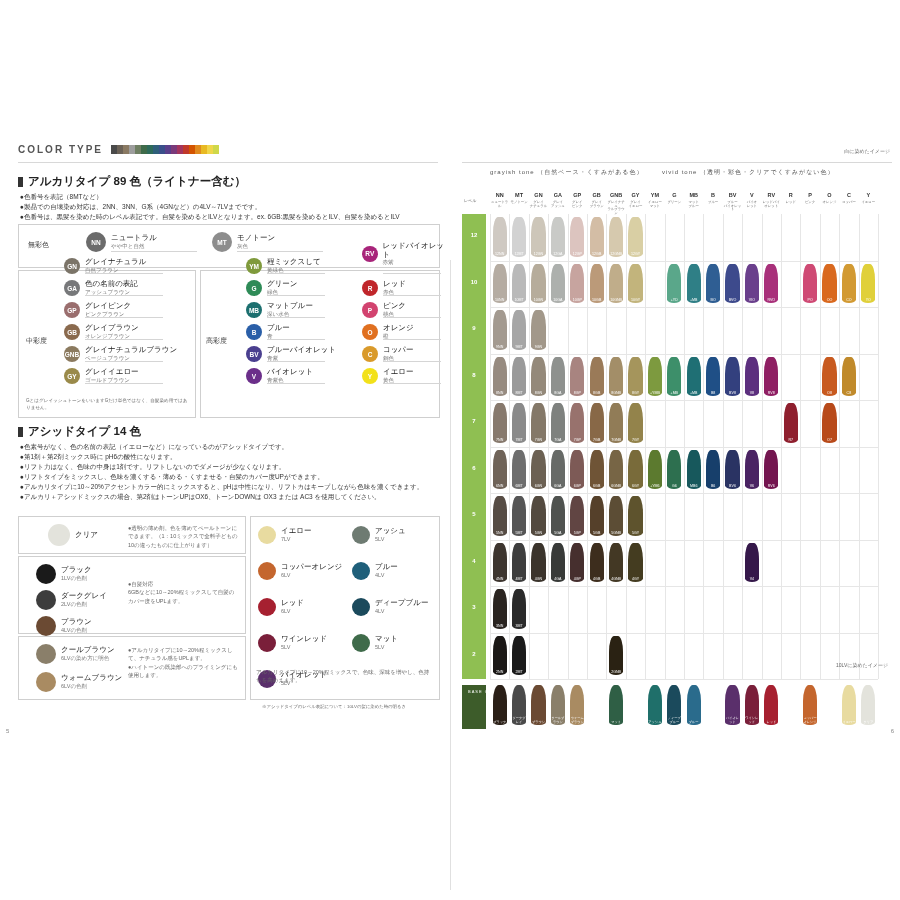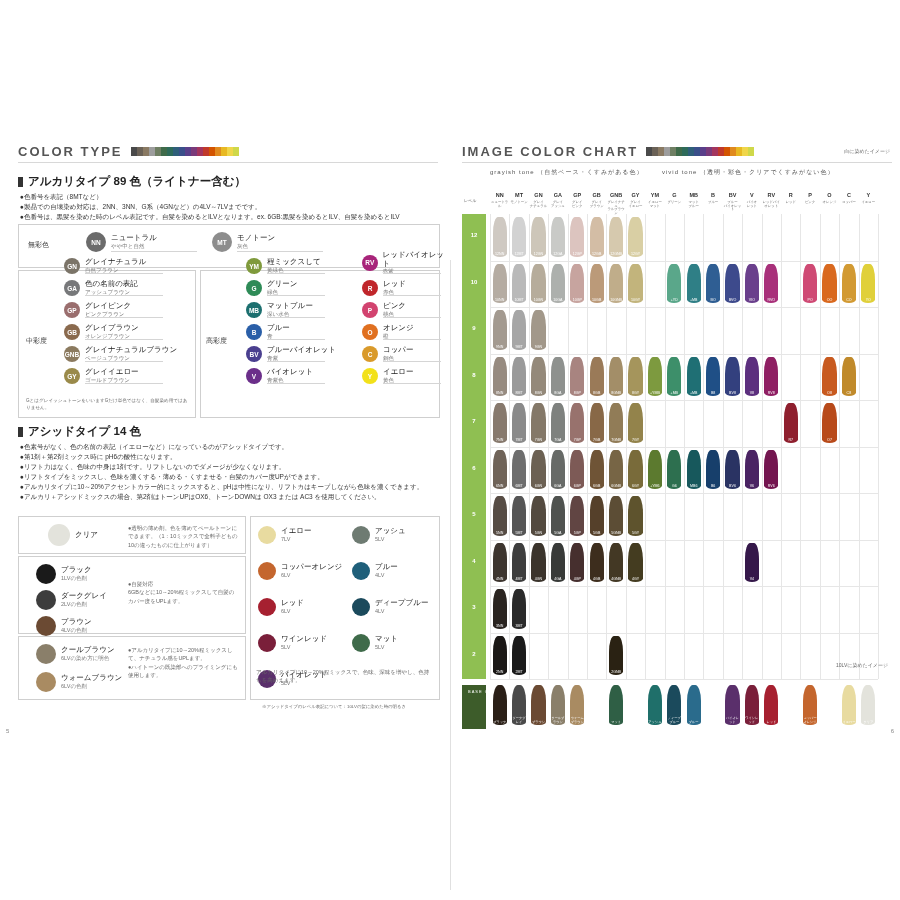--- a/index.html
+++ b/index.html
@@ -3,21 +3,21 @@
 <meta charset="utf-8">
 <style>
   html,body{margin:0;padding:0;background:#ffffff;}
   body{width:900px;height:900px;font-family:"Liberation Sans",sans-serif;color:#333;}
   .page{position:relative;width:900px;height:900px;background:#fff;}
   .spread{position:absolute;left:0;top:128px;width:900px;height:640px;background:#fff;}
   .divider-v{position:absolute;left:450px;top:132px;width:1px;height:630px;background:#e0e0e0;}
 
   
   .left{position:absolute;left:0;top:0;width:450px;height:640px;}
-  .sec-title{font-size:13px;letter-spacing:2px;color:#555;font-weight:bold;}
+  .sec-title{font-size:10px;letter-spacing:2px;color:#555;font-weight:bold;}
   .hdr-row{position:absolute;display:flex;align-items:center;}
   .swatch-strip{display:flex;height:9px;margin-left:8px;}
   .swatch-strip i{display:block;width:6px;height:9px;}
   .rule{position:absolute;background:#d8d8d8;height:1px;}
 
   .jp-head{font-size:11.5px;font-weight:bold;color:#222;}
   .bullet{font-size:6.5px;line-height:1.55;color:#333;}
   .bullet div{white-space:nowrap;}
 
   .box{position:absolute;border:1px solid #cfcfcf;background:#fff;}
@@ -235,21 +235,21 @@
           <div class="chipwrap" style="left: 246px; top: 240px;">
             <div class="chip" style="width: 16px; height: 16px; background: rgb(107, 47, 138);">
               <div class="chipcode">V</div>
             </div>
             <div class="chiptxt">
               <div class="chipname">バイオレット</div>
               <div class="chipsub">青紫色</div>
             </div>
           </div>
           <div class="underline" style="left: 267px; top: 255px; width: 58px;"></div>
-          <div class="chipwrap" style="left: 362px; top: 123px;">
+          <div class="chipwrap" style="left: 362px; top: 114px;">
             <div class="chip" style="width: 16px; height: 16px; background: rgb(168, 36, 122);">
               <div class="chipcode">RV</div>
             </div>
             <div class="chiptxt">
               <div class="chipname">レッドバイオレット</div>
               <div class="chipsub">赤紫</div>
             </div>
           </div>
           <div class="underline" style="left: 383px; top: 145px; width: 58px;"></div>
           <div class="chipwrap" style="left: 362px; top: 152px;">
@@ -467,43 +467,20 @@
 6GBなどに10～20%程ミックスして自髪のカバー度をUPLます。</div>
       <div class="note" style="left:128px;top:518px;width:110px;white-space:pre-line;">●アルカリタイプに10～20%程ミックスして、ナチュラル感をUPLます。
 ●ハイトーンの既染部へのプライミングにも使用します。</div>
       <div class="note" style="left:256px;top:540px;width:176px;">アルカリタイプに10～20%程ミックスで、色味、深味を増やし、色持ちを高めえます。</div>
       <div class="note" style="left:262px;top:576px;width:180px;font-size:4.4px;">※アシッドタイプのレベル表記について：10LVの髪に染めた時の明るさ</div>
 
       <div class="pagenum" style="left:6px;top:600px;">5</div>
     </div>
 
     <div class="right">
-      <div class="hdr-row" style="left:12px;top:16px;width:430px;">
-        <span class="sec-title">IMAGE COLOR CHART</span>
-        <span class="swatch-strip" id="right-strip">
-            <i style="background: rgb(74, 74, 74);"></i>
-            <i style="background: rgb(107, 98, 87);"></i>
-            <i style="background: rgb(138, 122, 99);"></i>
-            <i style="background: rgb(157, 157, 157);"></i>
-            <i style="background: rgb(111, 127, 99);"></i>
-            <i style="background: rgb(63, 107, 74);"></i>
-            <i style="background: rgb(46, 107, 90);"></i>
-            <i style="background: rgb(47, 95, 122);"></i>
-            <i style="background: rgb(58, 79, 138);"></i>
-            <i style="background: rgb(90, 63, 138);"></i>
-            <i style="background: rgb(122, 58, 122);"></i>
-            <i style="background: rgb(163, 53, 94);"></i>
-            <i style="background: rgb(192, 57, 43);"></i>
-            <i style="background: rgb(211, 84, 0);"></i>
-            <i style="background: rgb(224, 138, 30);"></i>
-            <i style="background: rgb(232, 185, 35);"></i>
-            <i style="background: rgb(240, 214, 74);"></i>
-            <i style="background: rgb(207, 216, 74);"></i>
-          </span>
-      </div>
       <div style="position:absolute;right:10px;top:20px;font-size:5px;color:#666;">白に染めたイメージ</div>
       <div class="rule" style="left:12px;top:34px;width:430px;"></div>
 
       <div class="grp" style="left:40px;top:40px;">grayish tone （自然ベース・くすみがある色）</div>
       <div class="grp" style="left:212px;top:40px;">vivid tone （透明・彩色・クリアでくすみがない色）</div>
 
       <div id="chart" class="grid" style="left:12px;top:52px;width:430px;height:510px;">
           <div class="collab" style="left: 28px; top: 12px; width: 19.4px; font-size: 5.5px; font-weight: bold;">NN</div>
           <div class="collab" style="left: 28px; top: 21px; width: 19.4px; font-size: 3.4px; white-space: pre-line; color: rgb(102, 102, 102);">ニュートラル</div>
           <div class="collab" style="left: 47.4px; top: 12px; width: 19.4px; font-size: 5.5px; font-weight: bold;">MT</div>

